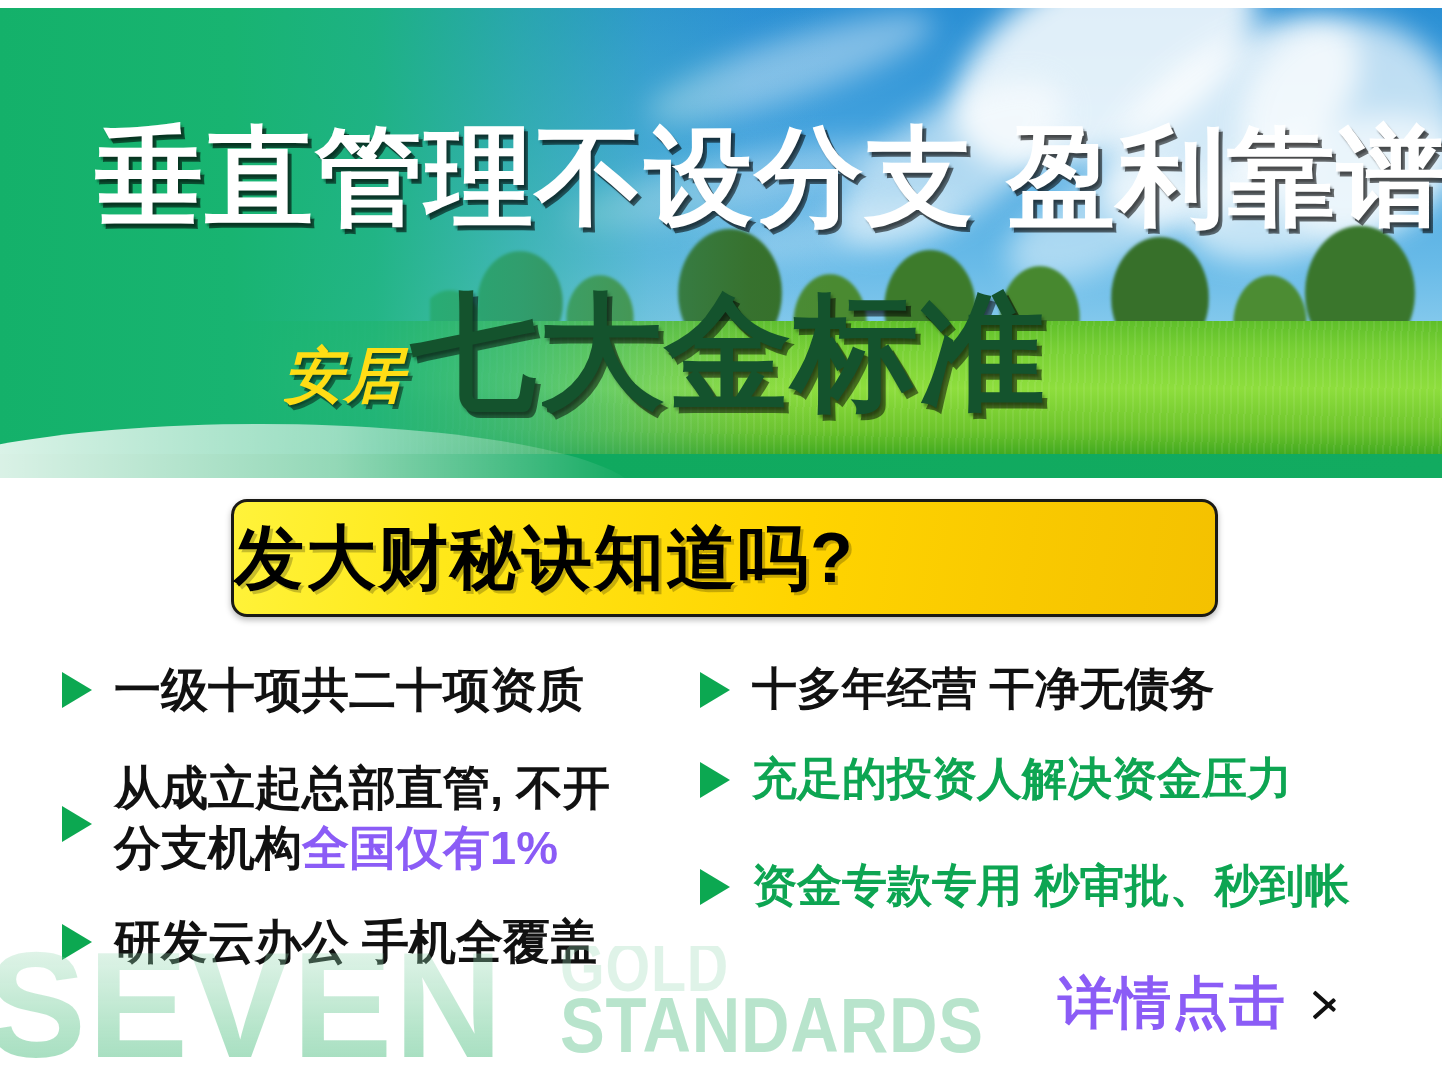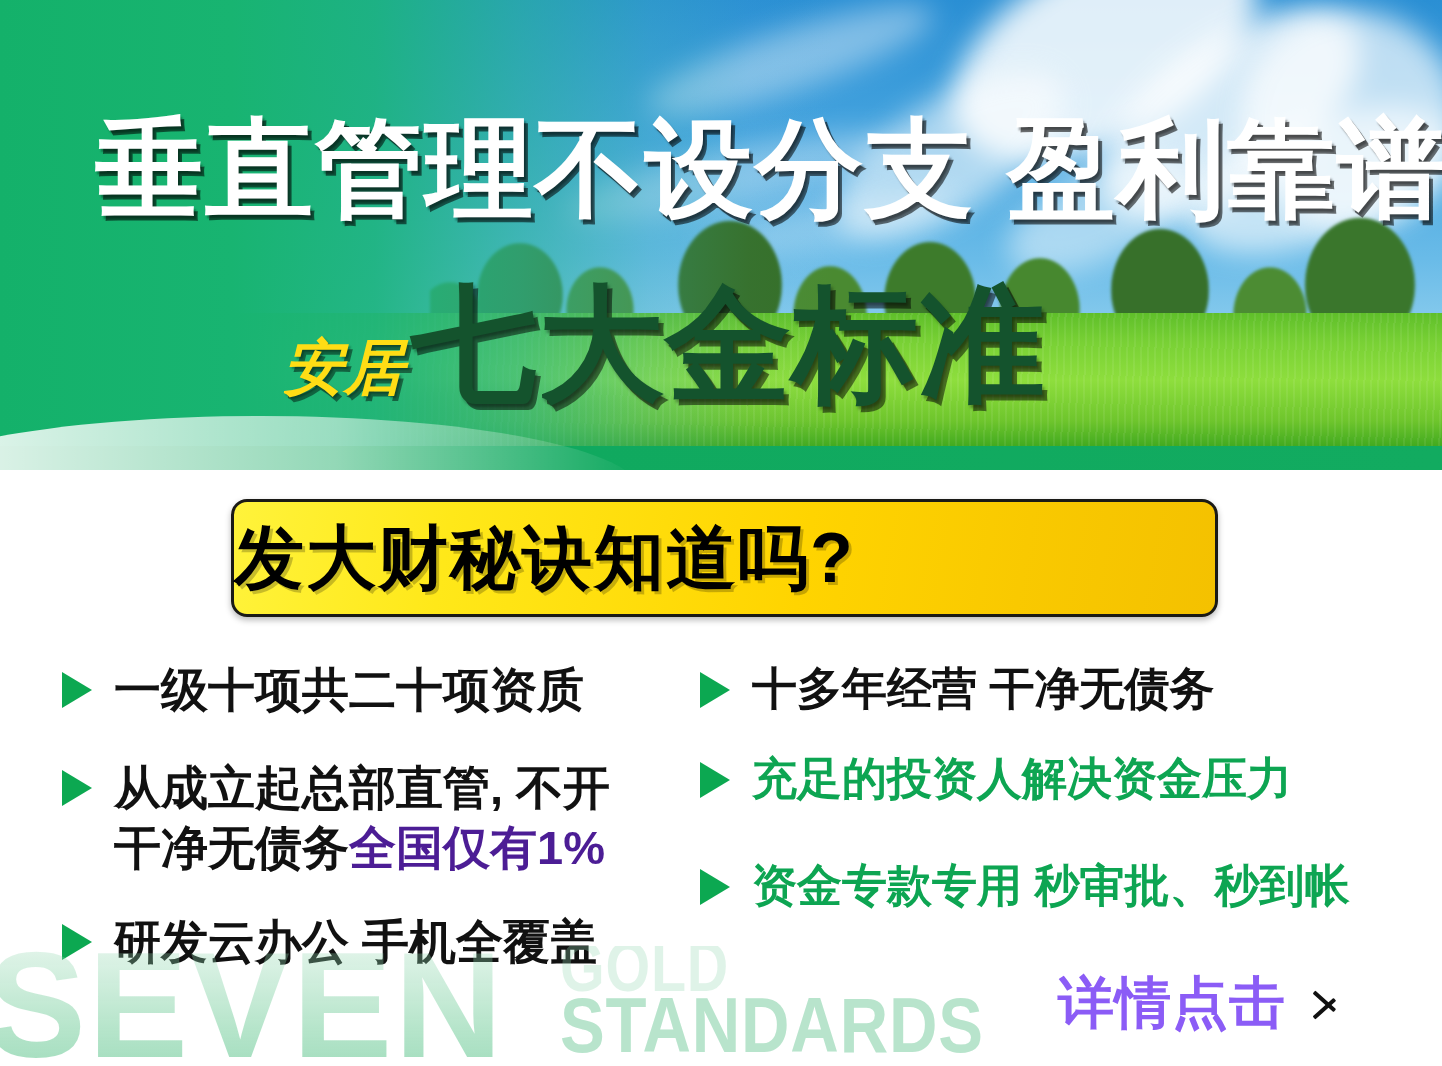--- a/index.html
+++ b/index.html
@@ -15,21 +15,21 @@
     position: relative;
     width: 1442px;
     height: 1066px;
     overflow: hidden;
     background: #ffffff;
   }
 
   
   .hero {
     position: absolute;
-    left: 0; top: 0;
+    left: 0; top: 8px;
     width: 1442px;
     height: 470px;
     overflow: hidden;
   }
   
   .hero-sky {
     position: absolute;
     inset: 0;
     background:
       linear-gradient(180deg, #2a8fd4 0%, #44a3de 28%, #69bbe8 55%, #9ad4f0 78%, #bfe4f4 100%);
@@ -212,24 +212,24 @@
   }
   .feat-text {
     font-size: 47px;
     font-weight: bold;
     color: #111111;
     line-height: 1.28;
     letter-spacing: 0px;
     white-space: nowrap;
   }
   .feat-text.green { color: #0da552; }
-  .feat-text .hl { color: #4c1d95; }
+  .feat-text .hl { color: #8b5cf6; }
 
   .col-left .feat:nth-child(1) { margin-bottom: 38px; }
-  .col-left .feat:nth-child(2) { margin-bottom: 34px; }
+  .col-left .feat:nth-child(2) { margin-bottom: 34px; align-items: center; }
 
   .col-right .feat:nth-child(1) { margin-bottom: 32px; }
   .col-right .feat:nth-child(2) { margin-bottom: 50px; }
   .col-right .feat-text { font-size: 45px; }
 
   
   .watermark {
     position: absolute;
     left: 0; bottom: 0;
     width: 1442px; height: 120px;
@@ -348,21 +348,21 @@
         <span class="tri"></span>
         <div class="feat-text">
           <span>一级十项共二十项资质</span>
         </div>
       </div>
 
       <div class="feat">
         <span class="tri"></span>
         <div class="feat-text">
           <span>从成立起总部直管, 不开</span><br>
-          <span>干净无债务</span><span class="hl">全国仅有1%</span>
+          <span>分支机构</span><span class="hl">全国仅有1%</span>
         </div>
       </div>
 
       <div class="feat">
         <span class="tri"></span>
         <div class="feat-text">
           <span>研发云办公  手机全覆盖</span>
         </div>
       </div>
 

